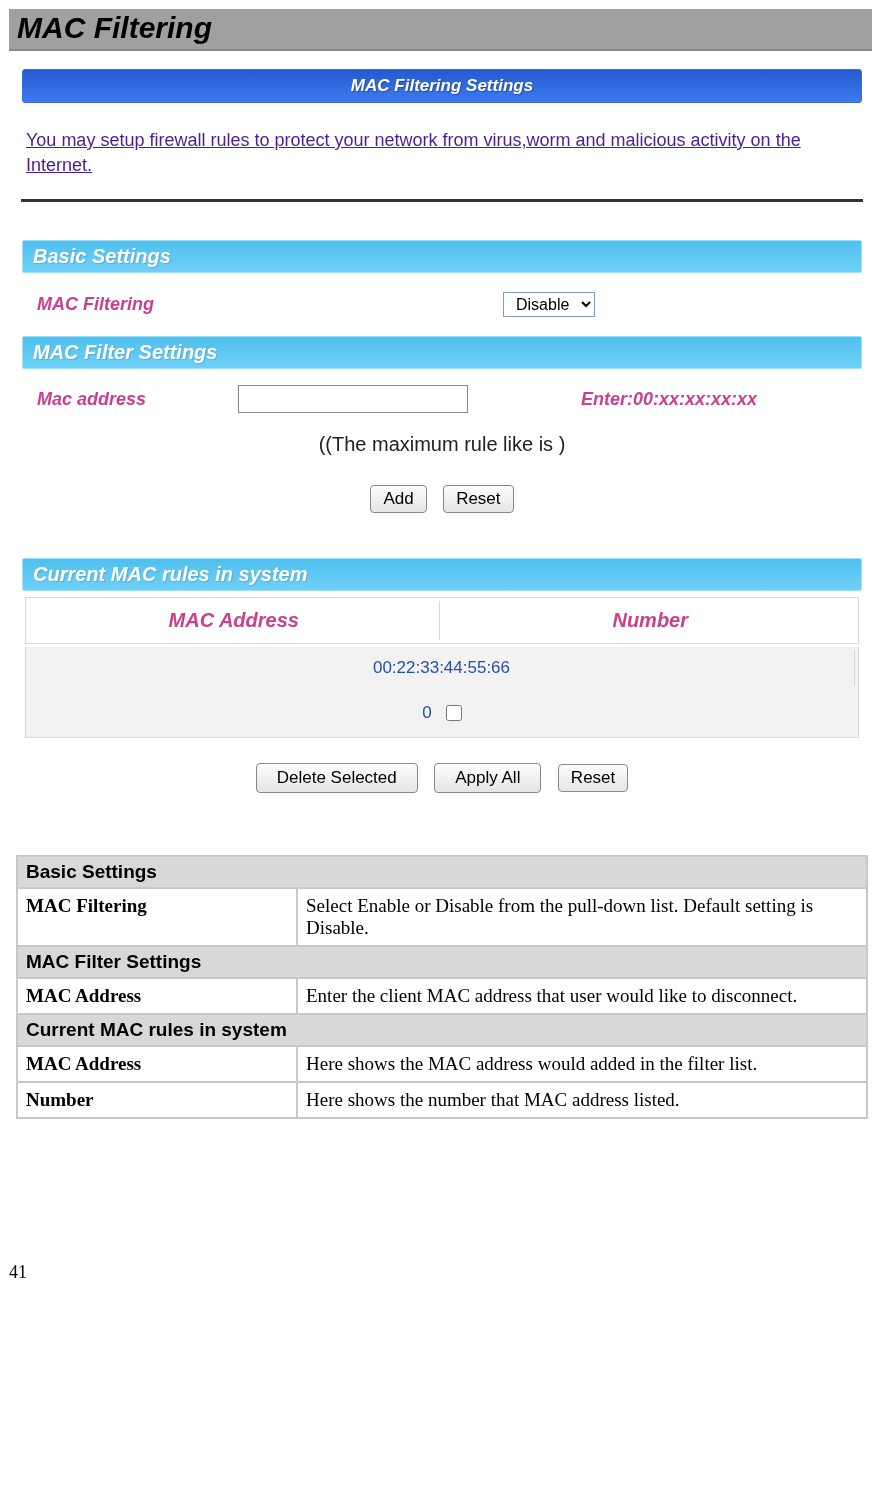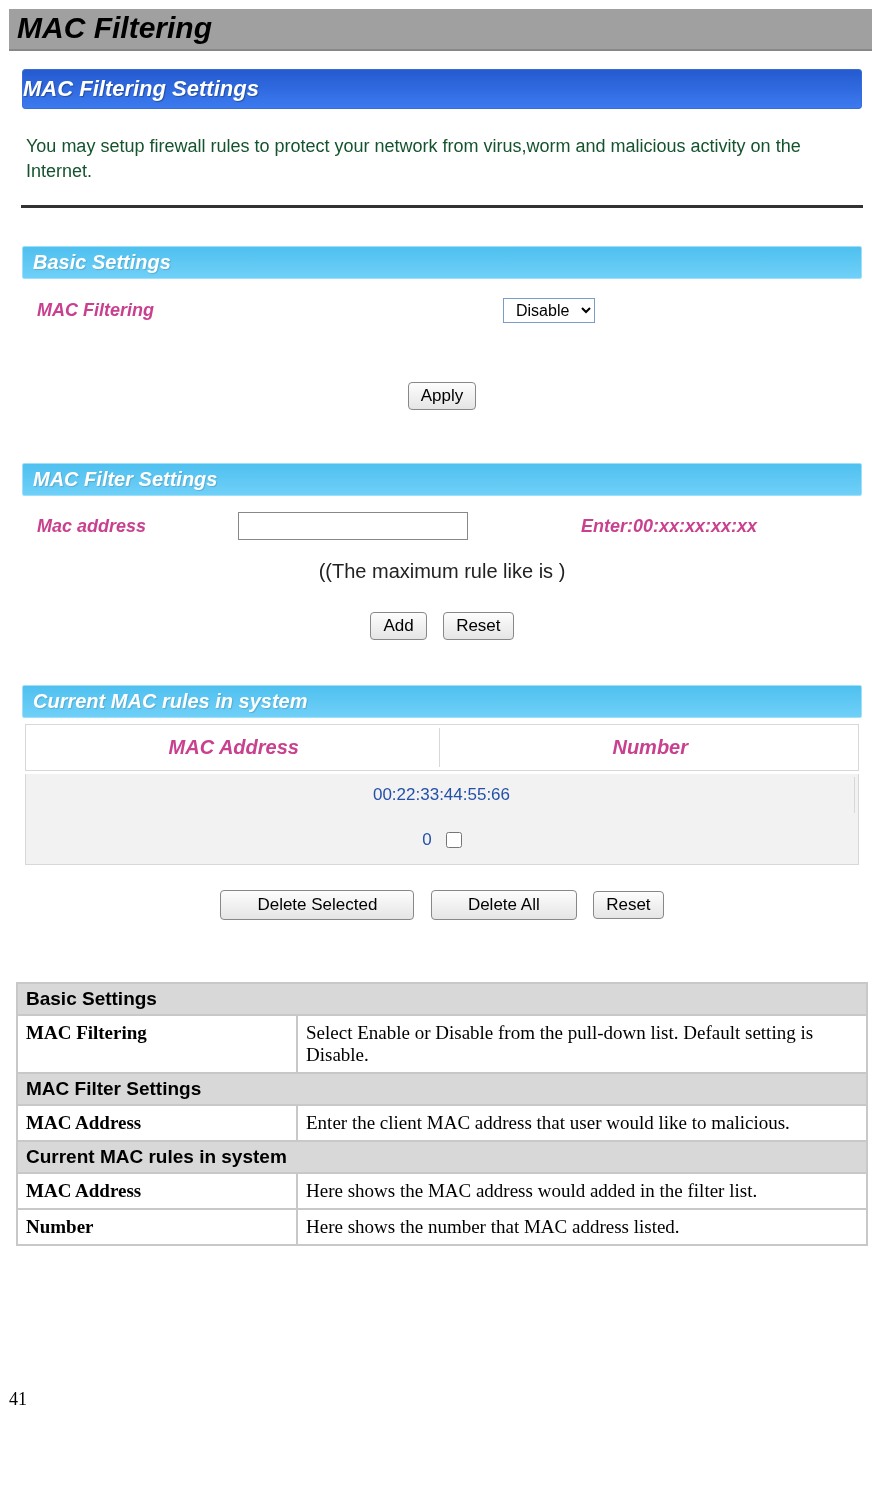--- a/index.html
+++ b/index.html
@@ -17,34 +17,35 @@
       font-style: italic;
       font-family: Verdana, Arial, sans-serif;
       border-bottom: 2px solid #888;
     }
     .screenshot-block {
       padding: 12px 10px 0;
     }
     .blue-header {
       background: linear-gradient(#255ad0, #3c7af0);
       color: #fff;
-      text-align: left;
-      font-size: 22px;
+      text-align: center;
+      font-size: 17px;
       font-weight: bold;
       font-style: italic;
       padding: 6px 0;
       border: 1px solid #3a6cd8;
       border-radius: 3px;
       text-shadow: 1px 1px 1px rgba(0,0,0,0.3);
     }
     .intro-text {
       padding: 22px 4px 18px;
       font-size: 18px;
-      color: #14532d;
+      color: #4c1d95;
       line-height: 1.4;
+      text-decoration: underline;
     }
     .divider {
       border-top: 3px solid #333;
       margin: 0 2px 38px;
     }
     .section-bar {
       background: linear-gradient(#4fc0ef, #6fd0f8);
       color: #fff;
       font-size: 20px;
       font-weight: bold;
@@ -83,21 +84,21 @@
     .btn-row.last { padding: 22px 0 20px; }
     button.ui-btn {
       font-size: 17px;
       padding: 3px 12px;
       margin: 0 6px;
       border: 1px solid #888;
       border-radius: 4px;
       background: linear-gradient(#fdfdfd, #e5e5e5);
       cursor: pointer;
     }
-    button.ui-btn.wide { padding: 4px 36px; }
+    button.ui-btn.wide { padding: 4px 20px; }
     input[type="text"].mac-input {
       width: 230px;
       height: 28px;
       font-size: 16px;
       border: 1px solid #888;
       padding: 2px 4px;
       margin-left: -12px;
     }
     .format-text {
       color: #c9408f;
@@ -200,23 +201,20 @@
   <div class="divider"></div>
 
   <div class="section-bar">Basic Settings</div>
   <div class="form-row">
     <span class="pink-label">MAC Filtering</span>
     <span class="select-wrap">
       <select>
         <option>Disable</option>
       </select>
     </span>
-  </div>
-  <div class="btn-row">
-    <button class="ui-btn">Apply</button>
   </div>
 
   <div class="section-bar">MAC Filter Settings</div>
   <div class="form-row">
     <span class="pink-label">Mac address</span>
     <input type="text" class="mac-input" value="" style="">
     <span class="format-text">Enter:00:xx:xx:xx:xx</span>
   </div>
   <div class="rule-count">((The maximum rule like is )</div>
   <div class="btn-row tight">
@@ -233,41 +231,41 @@
     <div class="mac-table-row">
       <div>00:22:33:44:55:66</div>
       <div>
         <span>0</span>
         <input type="checkbox" style="">
       </div>
     </div>
   </div>
   <div class="btn-row last">
     <button class="ui-btn wide">Delete Selected</button>
-    <button class="ui-btn wide">Delete All</button>
+    <button class="ui-btn wide">Apply All</button>
     <button class="ui-btn">Reset</button>
   </div>
 
 </div>
 
 <table class="desc-table">
   <tbody>
       <tr class="desc-section-header">
         <td colspan="2">Basic Settings</td>
       </tr>
   <tr class="desc-row">
     <td class="key">MAC Filtering</td>
     <td>Select Enable or Disable from the pull-down list. Default setting is Disable.</td>
   </tr>
   <tr class="desc-section-header">
         <td colspan="2">MAC Filter Settings</td>
       </tr>
   <tr class="desc-row">
     <td class="key">MAC Address</td>
-    <td>Enter the client MAC address that user would like to malicious.</td>
+    <td>Enter the client MAC address that user would like to disconnect.</td>
   </tr>
   <tr class="desc-section-header">
         <td colspan="2">Current MAC rules in system</td>
       </tr>
   <tr class="desc-row">
     <td class="key">MAC Address</td>
     <td>Here shows the MAC address would added in the filter list.</td>
   </tr>
   <tr class="desc-row">
     <td class="key">Number</td>

